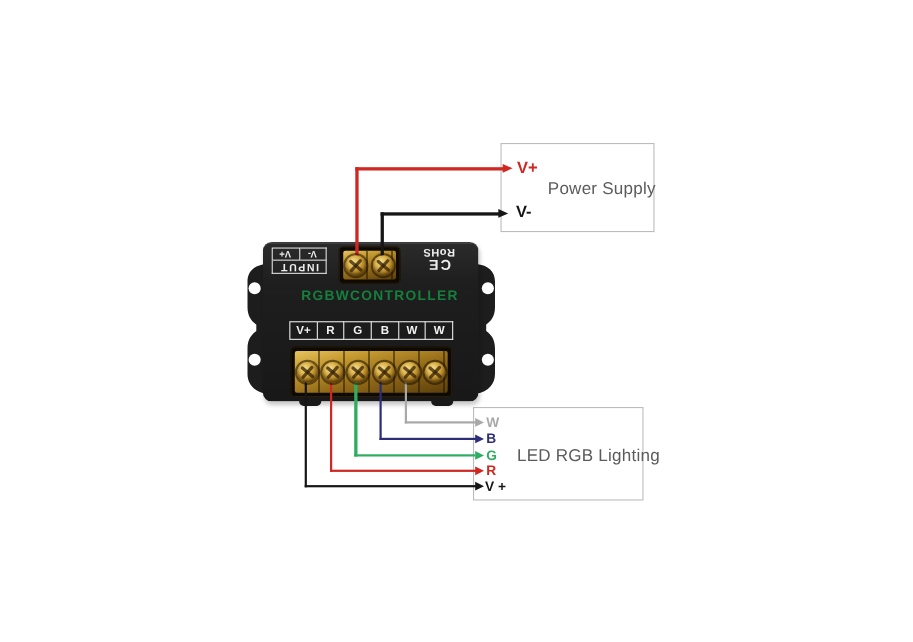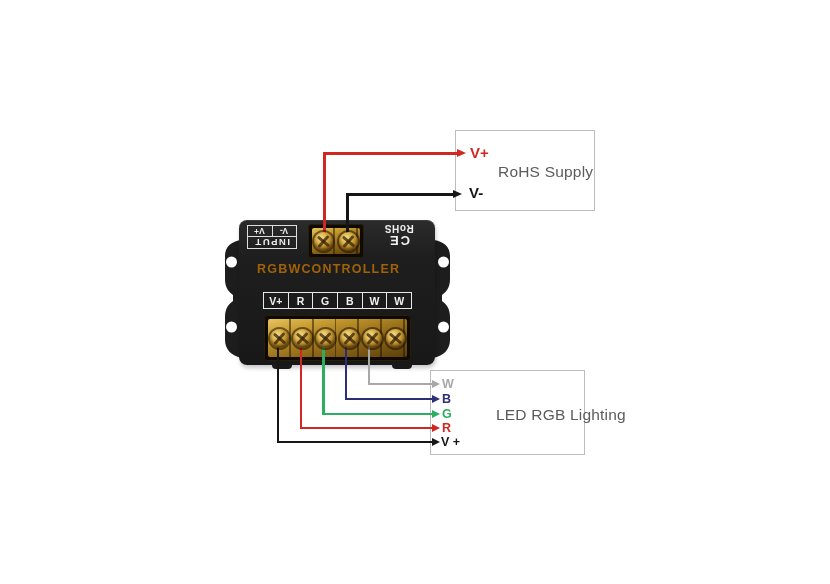--- a/index.html
+++ b/index.html
@@ -5,21 +5,21 @@
   html,body{margin:0;padding:0;background:#fff;}
   .stage{position:relative;width:830px;height:584px;background:#ffffff;overflow:hidden;
          font-family:"Liberation Sans",sans-serif;}
 
   
   .ext-box{position:absolute;background:#fff;border:1.5px solid #bcbcbc;}
   .ps-box{left:455px;top:130px;width:138px;height:79px;}
   .led-box{left:430px;top:370px;width:153px;height:83px;}
   .box-title{position:absolute;color:#5b5b5b;font-size:15.5px;letter-spacing:0.2px;}
   .ps-title{left:498px;top:163px;}
-  .led-title{left:496px;top:406px;text-align:center;}
+  .led-title{left:470px;top:406px;text-align:center;}
 
   
   .controller{position:absolute;left:239px;top:220px;width:196px;height:144px;
               background:linear-gradient(180deg,#2b2b2b 0%,#1e1e1e 25%,#181818 100%);
               border-radius:8px;box-shadow:1px 3px 4px rgba(0,0,0,0.22);
               border-top:1px solid #3c3c3c;}
   .ear{position:absolute;}
   .ear-left{left:222px;top:239px;}
   .ear-right{left:433px;top:239px;}
   .foot{position:absolute;width:20px;height:6px;background:#191919;border-radius:0 0 4px 4px;top:363px;}
@@ -34,21 +34,21 @@
            text-align:center;flex:1;line-height:10px;height:10px;}
   .il-row .il-cell + .il-cell{border-left:none;}
   .il-wide{border-top:none;font-size:9.5px;letter-spacing:1.5px;height:11px;line-height:11px;}
 
   
   .certs{position:absolute;left:376px;top:223px;width:46px;text-align:center;color:#efefef;}
   .cert-rohs{display:block;font-size:10px;font-weight:bold;letter-spacing:0.5px;}
   .cert-ce{display:block;font-size:13px;font-weight:bold;letter-spacing:2px;margin-top:-1px;}
 
   .ctrl-title{position:absolute;left:257px;top:262px;width:160px;display:flex;
-              justify-content:flex-start;color:#a16207;font-weight:bold;font-size:12.5px;
+              justify-content:flex-end;color:#15803d;font-weight:bold;font-size:12.5px;
               letter-spacing:1.2px;}
   .ctrl-spec{position:absolute;left:257px;top:276px;width:160px;text-align:center;color:#ececec;
              font-weight:bold;font-size:12px;letter-spacing:0.8px;}
 
   
   .out-labels{position:absolute;left:263px;top:292px;width:149px;height:17px;display:flex;}
   .out-cell{flex:1;border:1.5px solid #e9e9e9;border-left:none;color:#f2f2f2;font-weight:bold;
             font-size:10.5px;display:flex;align-items:center;justify-content:center;}
   .out-cell:first-child{border-left:1.5px solid #e9e9e9;}
 
@@ -83,21 +83,21 @@
   .t-red{color:#cf2721;} .t-blk{color:#161616;} .t-grn{color:#2eac60;}
   .t-nvy{color:#2d2d78;} .t-gry{color:#a9a9a9;}
   .led-lab{font-size:12.5px;}
 </style>
 </head>
 <body>
 
 <div class="stage">
 
   <div class="ext-box ps-box"></div>
-  <span class="box-title ps-title">RoHS Supply</span>
+  <span class="box-title ps-title">Power Supply</span>
 
   <div class="ext-box led-box"></div>
   <span class="box-title led-title">LED RGB Lighting</span>
 
   <svg class="ear ear-left" width="20" height="120" viewBox="0 0 20 120">
     <path d="M20 1 C9 2 3 8 3 17 L3 40 C3 49 7 53 11 56 L11 62 C7 65 3 69 3 78 L3 101 C3 110 9 117 20 119 Z" fill="#1d1d1d"></path>
     <circle cx="9.5" cy="23" r="5.5" fill="#ffffff"></circle>
     <circle cx="9.5" cy="88" r="5.5" fill="#ffffff"></circle>
   </svg>
   <svg class="ear ear-right" width="20" height="120" viewBox="0 0 20 120">

